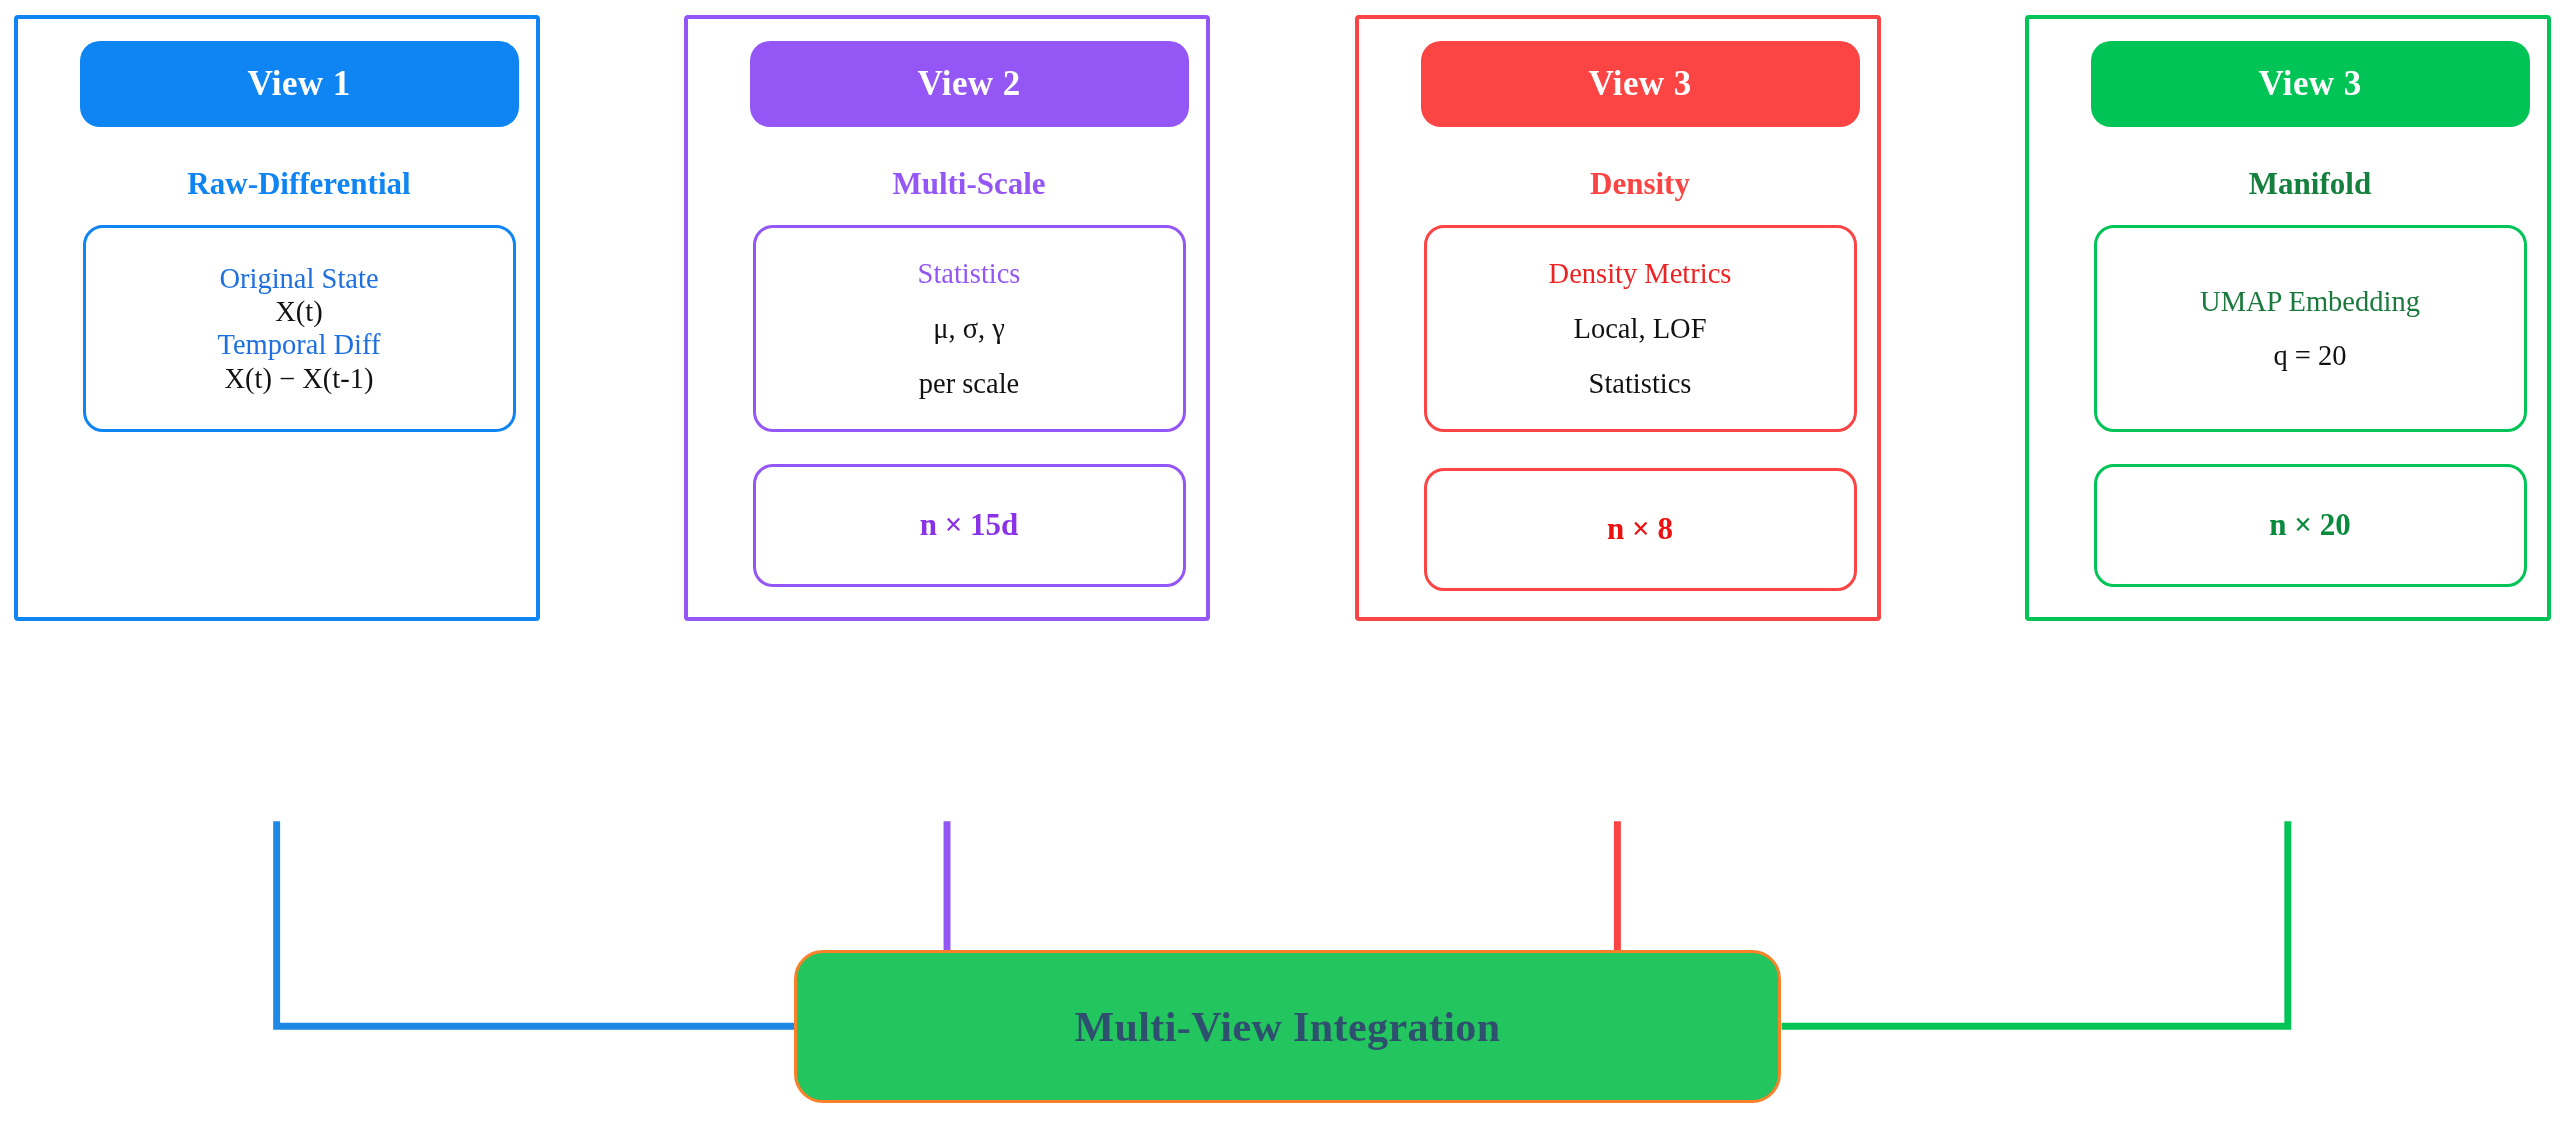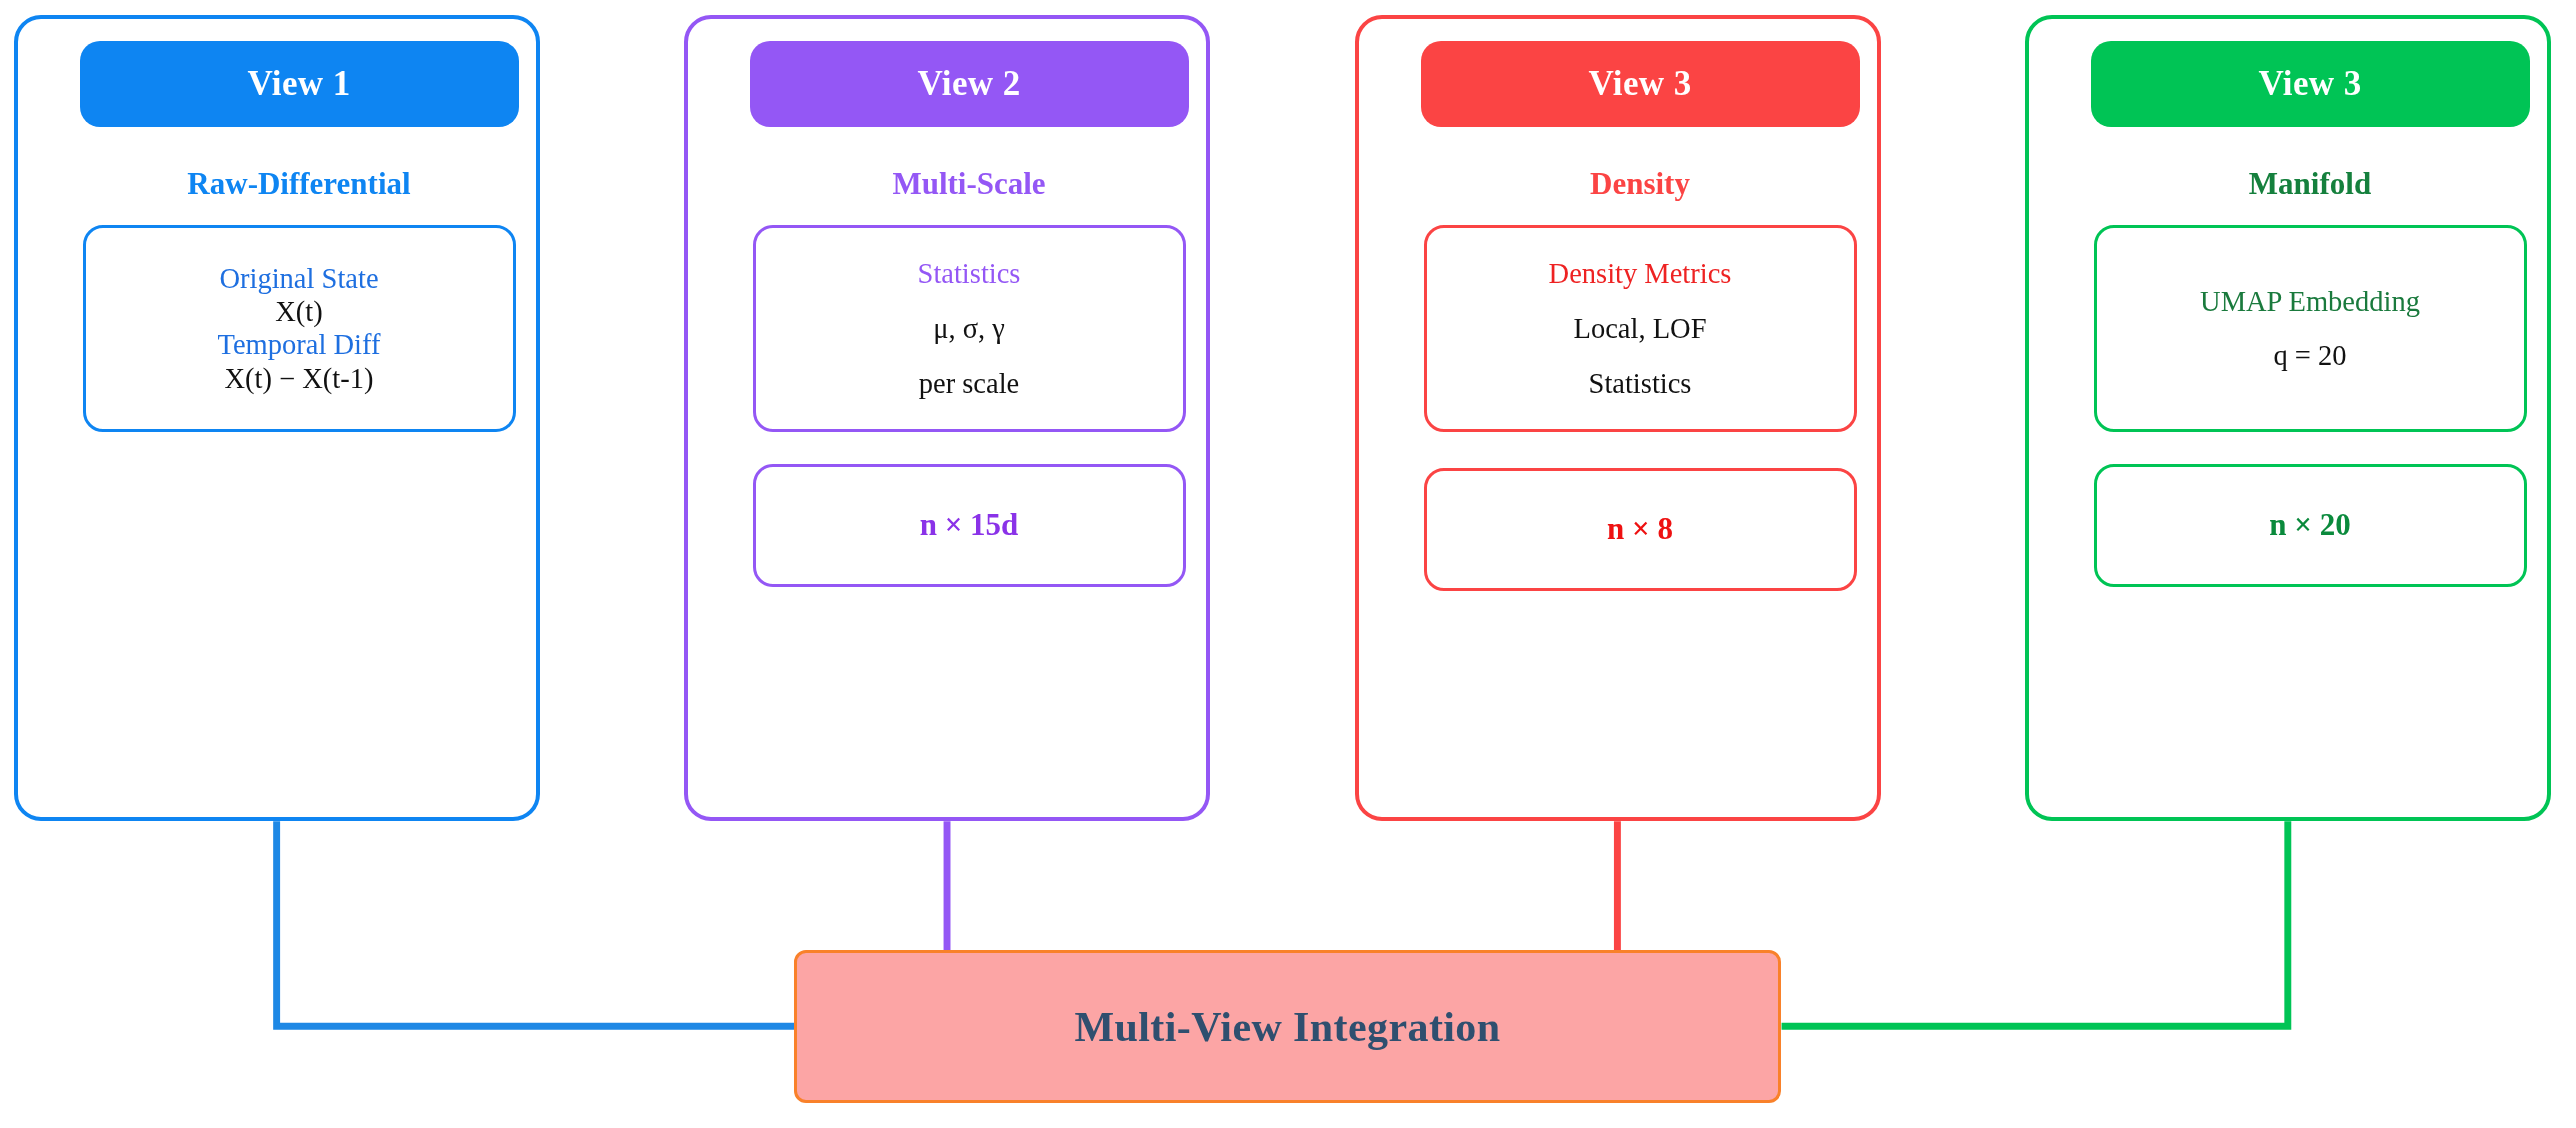--- a/index.html
+++ b/index.html
@@ -24,25 +24,25 @@
     left: 0; top: 0;
     width: 2576px;
     height: 1128px;
     z-index: 1;
   }
 
   
   .view-card {
     position: absolute;
     top: 15.4px;
-    height: 806px;
+    height: 606px;
     box-sizing: border-box;
     background: #ffffff;
     border: 4.6px solid #000;
-    border-radius: 27px;
+    border-radius: 4px;
     z-index: 3;
     display: flex;
     flex-direction: column;
     align-items: center;
     padding-left: 44px;
   }
   .view-card.v1 { left: 14px;   width: 526px; border-color: #0e85f2; }
   .view-card.v2 { left: 684px;  width: 526px; border-color: #9457f5; }
   .view-card.v3 { left: 1355px; width: 526px; border-color: #fb4444; }
   .view-card.v4 { left: 2025px; width: 526px; border-color: #00c455; }
@@ -131,22 +131,22 @@
 
   
   #integration-box {
     position: absolute;
     left: 794px;
     top: 950px;
     width: 987px;
     height: 153px;
     box-sizing: border-box;
     border: 3.9px solid #f9812a;
-    border-radius: 12px;
-    background: #fca5a5;
+    border-radius: 29px;
+    background: #22c55e;
     z-index: 4;
     display: flex;
     align-items: center;
     justify-content: center;
   }
   #integration-label {
     font-weight: bold;
     font-size: 42px;
     color: #2f4f6f;
     letter-spacing: 0.4px;

